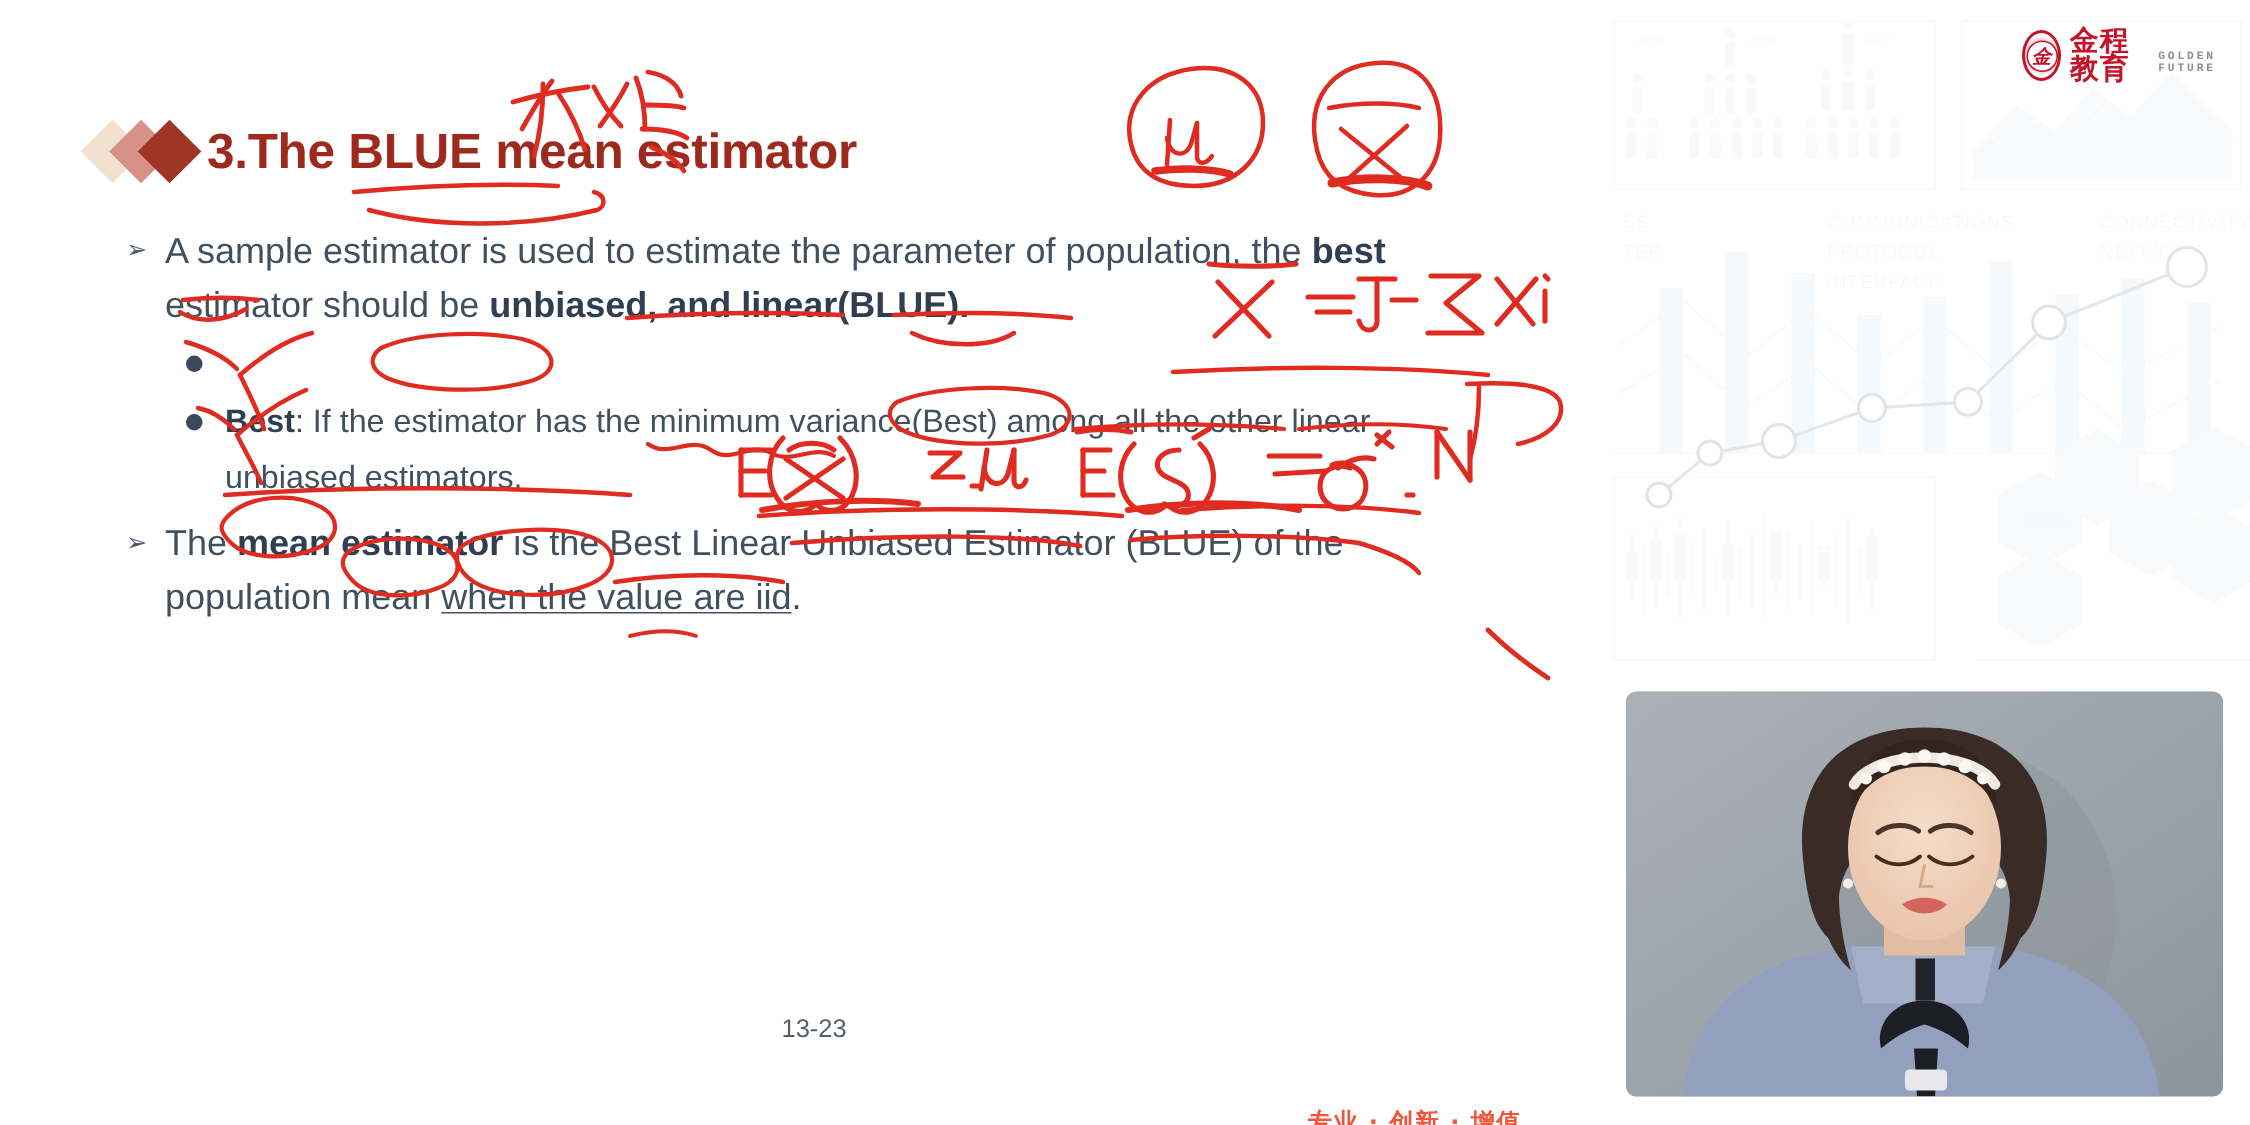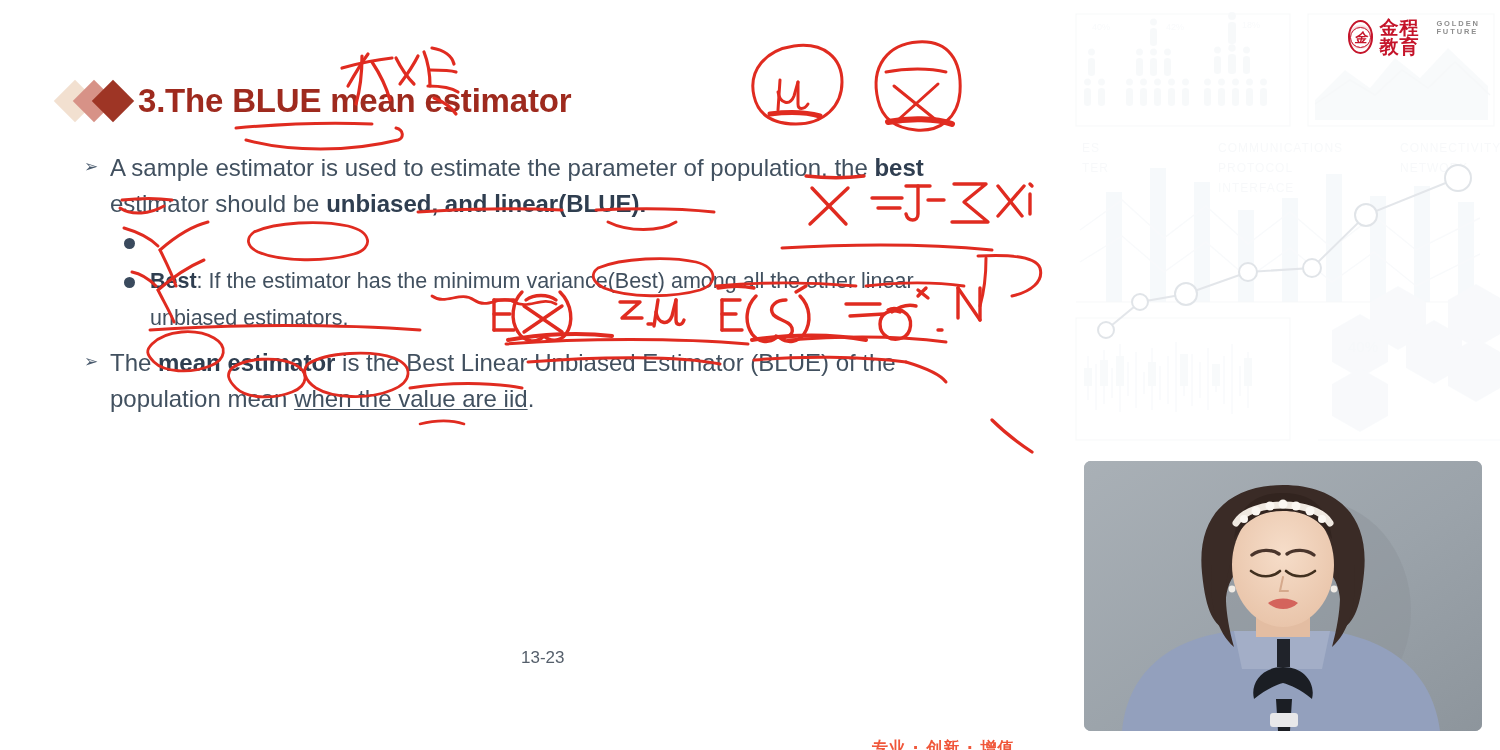--- a/index.html
+++ b/index.html
@@ -20,21 +20,21 @@
   .logo{position:absolute;left:1348px;top:18px;display:flex;align-items:center;gap:6px;}
   .logo-seal{width:30px;height:30px;border-radius:50%;border:2px solid #c5142a;position:relative;
     background:radial-gradient(circle at 50% 50%,#ffffff 52%,#f2c9ce 53%,#ffffff 70%);
     display:flex;align-items:center;justify-content:center;}
   .logo-seal .inner{width:19px;height:19px;border-radius:50%;border:1px solid #c5142a;
     display:flex;align-items:center;justify-content:center;font-family:"Liberation Serif",serif;
     font-style:italic;font-weight:bold;font-size:13px;color:#c5142a;line-height:1;}
   .logo-txt{display:flex;flex-direction:row;line-height:1;}
   .logo-cn{font-size:19px;font-weight:bold;color:#c5142a;letter-spacing:1px;
     font-family:"DejaVu Sans","Liberation Sans",sans-serif;}
-  .logo-en{font-size:7.5px;font-weight:bold;color:#8e8e8e;letter-spacing:1.9px;margin-top:2px;}
+  .logo-en{font-size:7.5px;font-weight:bold;color:#8e8e8e;letter-spacing:1.9px;margin-top:17px;font-family:Liberation Mono, monospace;}
 
   
   .title-row{position:absolute;left:60px;top:78px;display:flex;align-items:center;}
   .diamonds{position:relative;width:78px;height:46px;flex:none;}
   .dia{position:absolute;width:30px;height:30px;transform:rotate(45deg);top:8px;}
   .dia.d1{left:0px;background:#f2e0d0;}
   .dia.d2{left:19px;background:#d79287;}
   .dia.d3{left:38px;background:#9e3525;}
   .slide-title{font-size:33px;font-weight:bold;color:#9e2a1e;letter-spacing:-0.2px;
     font-family:"Liberation Sans",sans-serif;white-space:nowrap;}
@@ -46,21 +46,21 @@
   .lvl1 .txt{font-size:24px;line-height:36px;color:#41505f;}
   .lvl2{display:flex;align-items:flex-start;margin-left:40px;margin-bottom:1px;}
   .dot{width:26px;flex:none;line-height:38px;text-align:left;}
   .dot i{display:inline-block;width:11px;height:11px;border-radius:50%;background:#3a4a5d;
     vertical-align:middle;}
   .lvl2 .txt{font-size:21.5px;line-height:37px;color:#41505f;}
   b.strong{font-weight:bold;color:#2f3e50;}
   u.ul{text-decoration:underline;text-decoration-thickness:1px;text-underline-offset:2px;}
 
   
-  .pagenum{position:absolute;left:521px;top:648px;font-size:17px;color:#555f6b;text-align:right;}
+  .pagenum{position:absolute;left:521px;top:676px;font-size:17px;color:#555f6b;text-align:right;}
   .tagline{position:absolute;left:872px;top:694px;font-size:16px;font-weight:bold;color:#f0573a;
     letter-spacing:1px;font-family:"DejaVu Sans","Liberation Sans",sans-serif;white-space:nowrap;margin-top:44px;}
 
   
   .video{position:absolute;left:1084px;top:461px;width:398px;height:270px;border-radius:7px;
     overflow:hidden;background:#9aa1a8;}
   .video svg{display:block;}
 
   
   .ink{position:absolute;left:0;top:0;width:1500px;height:750px;pointer-events:none;}

